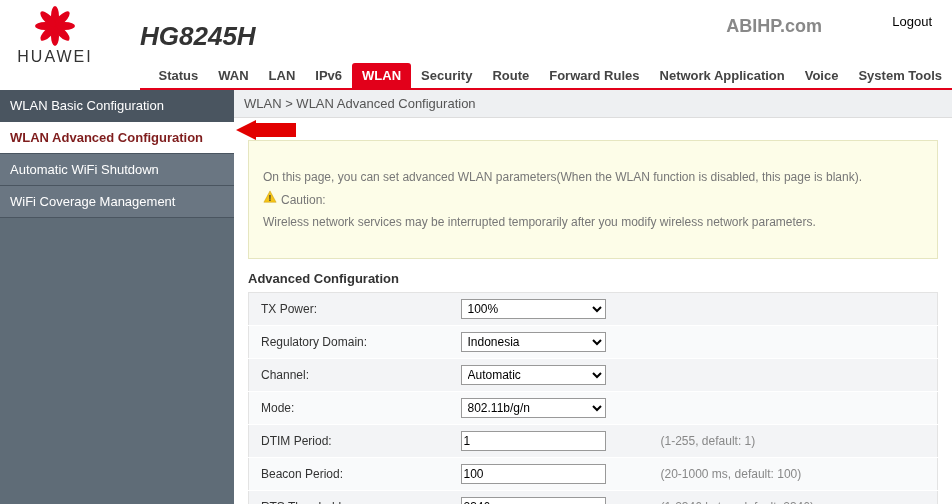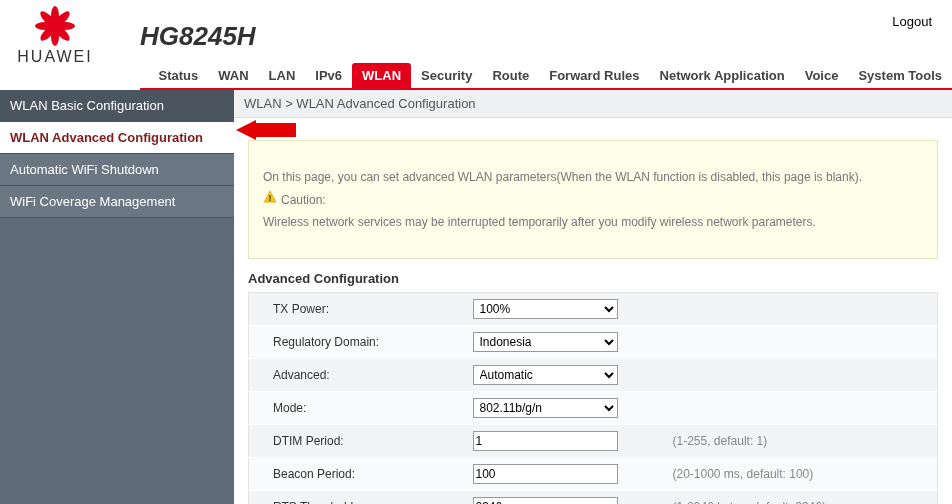--- a/index.html
+++ b/index.html
@@ -23,21 +23,21 @@
 .content { flex: 1; }
 .breadcrumb { background: #eef0f2; padding: 6px 10px; color: #555; border-bottom: 1px solid #ddd; font-size: 13px; }
 .infobox { margin: 22px 14px 10px 14px; background: #fdfde8; border: 1px solid #e6e6c0; padding: 27px 14px; color: #777; line-height: 1.5; font-size: 12px; }
 .infobox .caution { display: flex; align-items: center; gap: 4px; margin: 4px 0; }
 .infobox .caution svg { width: 14px; height: 14px; }
 .section-title { margin: 12px 14px 6px 14px; font-weight: bold; font-size: 13px; color: #333; }
 .form-table { margin: 0 14px; border: 1px solid #e3e3e3; border-collapse: collapse; width: calc(100% - 28px); }
 .form-table tr { border-bottom: 1px solid #fff; }
 .form-table tr:nth-child(odd) { background: #f3f4f6; }
 .form-table tr:nth-child(even) { background: #f9fafb; }
-.form-table td { padding: 6px 24px; vertical-align: middle; }
+.form-table td { padding: 6px 12px; vertical-align: middle; }
 .form-table td.label { width: 200px; color: #333; }
 .form-table td.control { width: 200px; }
 .form-table td.hint { color: #888; }
 .form-table select, .form-table input[type=text] { width: 145px; font-size: 12px; padding: 1px 2px; border: 1px solid #999; background: #fff; height: 20px; }
 .red-arrow { display: inline-block; }
 .red-arrow svg { display: block; }
 .arrow-sidebar { position: absolute; left: 236px; top: 106px; }
 </style>
 </head>
 <body>
@@ -54,20 +54,21 @@
           <ellipse cx="25" cy="10" rx="4" ry="10" transform="rotate(180 25 20)"></ellipse>
           <ellipse cx="25" cy="10" rx="4" ry="10" transform="rotate(225 25 20)"></ellipse>
           <ellipse cx="25" cy="10" rx="4" ry="10" transform="rotate(270 25 20)"></ellipse>
           <ellipse cx="25" cy="10" rx="4" ry="10" transform="rotate(315 25 20)"></ellipse>
         </g>
       </svg>
     </div>
     <div class="logo-text">HUAWEI</div>
   </div>
   <div class="model">HG8245H</div>
+  <div class="watermark">ABIHP.com</div>
   <div class="logout">Logout</div>
 </div>
 
 <div class="topnav">
   <a>Status</a>
   <a>WAN</a>
   <a>LAN</a>
   <a>IPv6</a>
   <a class="active">WLAN</a>
   <a>Security</a>
@@ -117,21 +118,21 @@
             <td class="label">TX Power:</td>
             <td class="control"><select><option>100%</option></select></td>
             <td class="hint"></td>
           </tr>
           <tr>
             <td class="label">Regulatory Domain:</td>
             <td class="control"><select><option>Indonesia</option></select></td>
             <td class="hint"></td>
           </tr>
           <tr>
-            <td class="label">Advanced:</td>
+            <td class="label">Channel:</td>
             <td class="control"><select><option>Automatic</option></select></td>
             <td class="hint"></td>
           </tr>
           <tr>
             <td class="label">Mode:</td>
             <td class="control"><select><option>802.11b/g/n</option></select></td>
             <td class="hint"></td>
           </tr>
           <tr>
             <td class="label">DTIM Period:</td>

